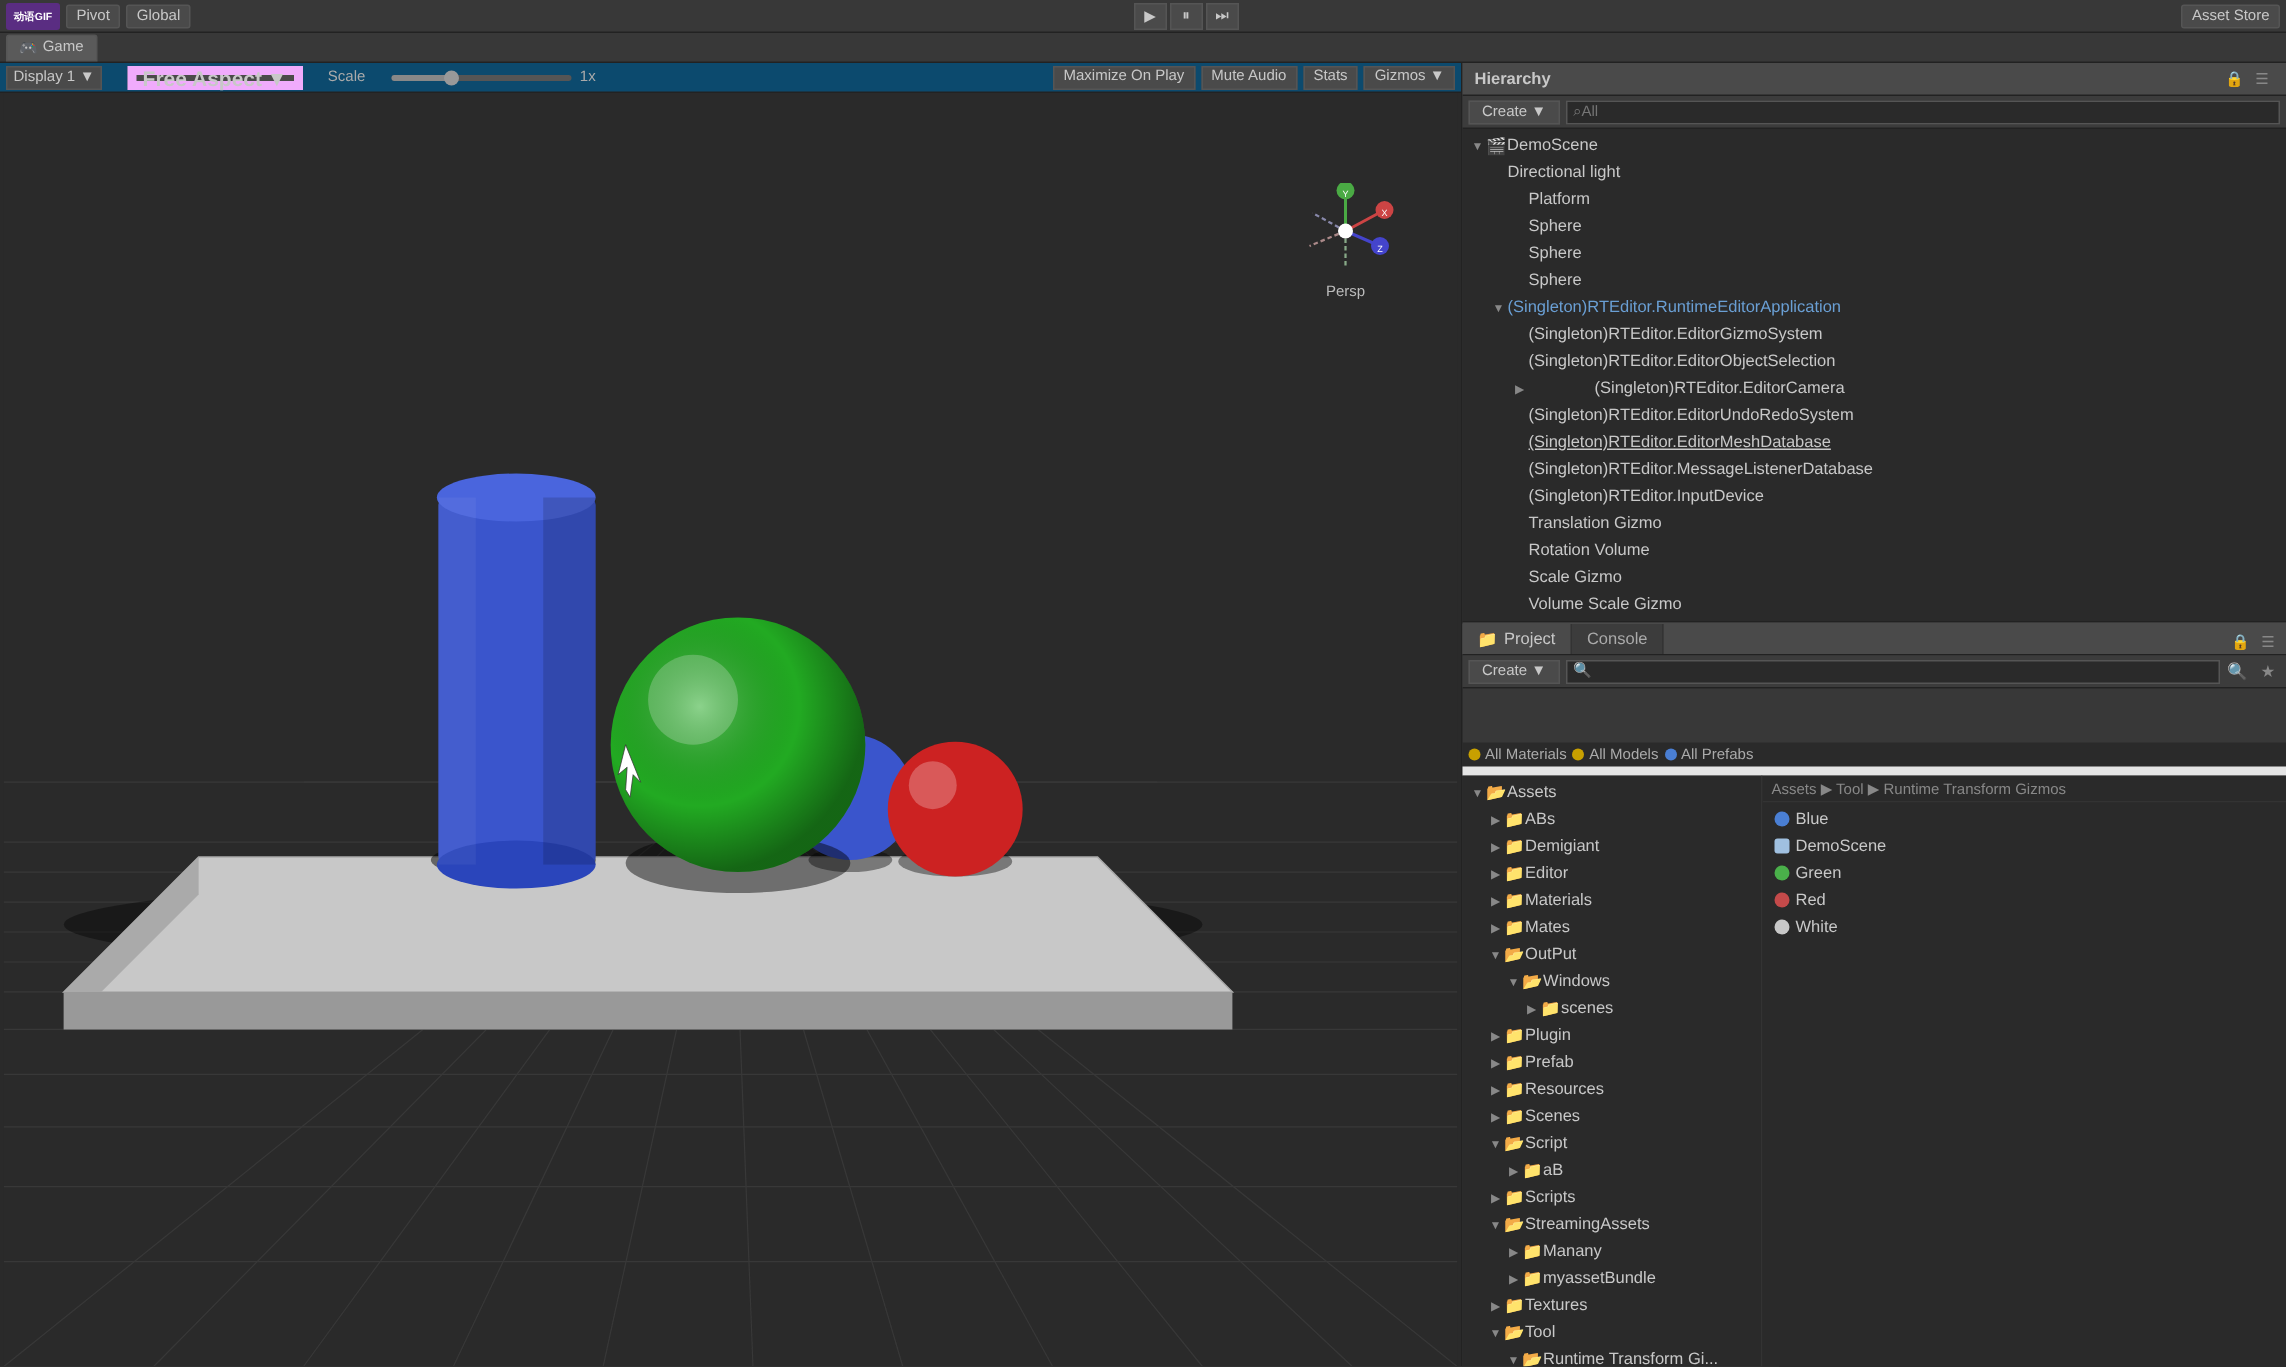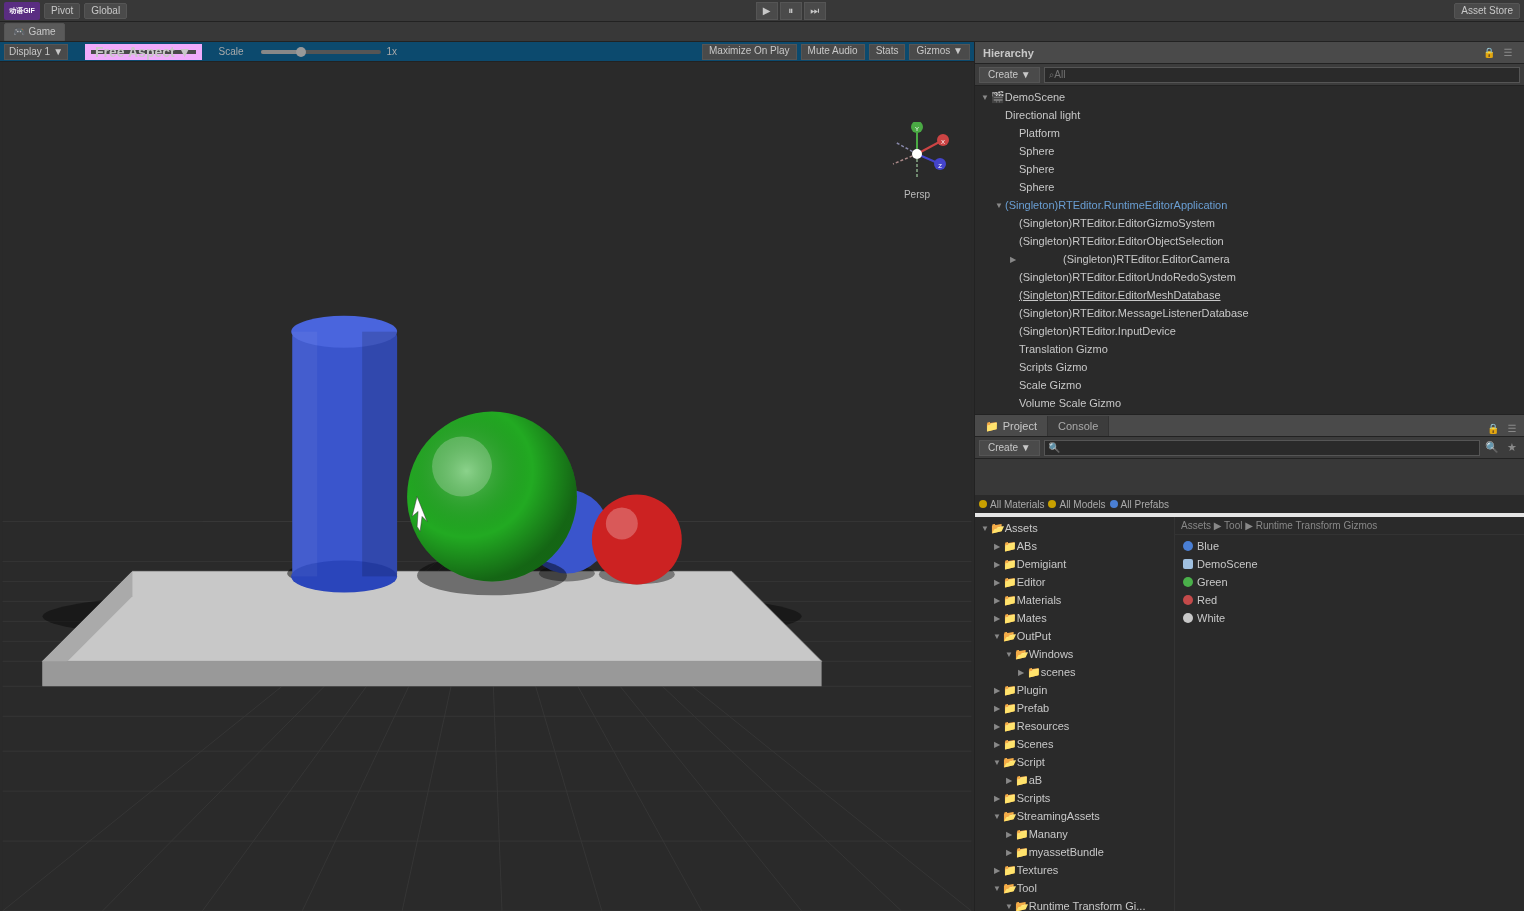--- a/index.html
+++ b/index.html
@@ -136,21 +136,21 @@
       flex: 1;
       background: #2a2a2a;
       position: relative;
       overflow: hidden;
     }
 
     
     .persp-gizmo {
       position: absolute;
       top: 60px;
-      right: 22px;
+      right: 42px;
       width: 70px;
       height: 85px;
       display: flex;
       flex-direction: column;
       align-items: center;
     }
 
     
     .right-panel {
       width: 550px;
@@ -333,21 +333,21 @@
       width: 16px; height: 16px;
       display: flex; align-items: center; justify-content: center;
       cursor: pointer; color: #888; font-size: 11px;
     }
 
     .filter-row {
       display: flex; gap: 4px;
       padding: 0 4px;
       height: 22px;
       align-items: center;
-      border-bottom: 4px solid #e5e5e5;
+      border-bottom: 6px solid #e5e5e5;
       background: #2a2a2a;
       flex-shrink: 0;
       margin-top: 36px;
     }
     .filter-item {
       display: flex; align-items: center; gap: 3px;
       font-size: 10px; color: #aaa; cursor: pointer;
     }
     .filter-dot { width: 8px; height: 8px; border-radius: 50%; }
   </style>
@@ -605,21 +605,21 @@
           <div class="tree-item" style="padding-left: 32px;">
             <span class="tree-arrow leaf"></span>
             <span>(Singleton)RTEditor.InputDevice</span>
           </div>
           <div class="tree-item" style="padding-left: 32px;">
             <span class="tree-arrow leaf"></span>
             <span>Translation Gizmo</span>
           </div>
           <div class="tree-item" style="padding-left: 32px;">
             <span class="tree-arrow leaf"></span>
-            <span>Scripts Gizmo</span>
+            <span>Rotation Volume</span>
           </div>
           <div class="tree-item" style="padding-left: 32px;">
             <span class="tree-arrow leaf"></span>
             <span>Scale Gizmo</span>
           </div>
           <div class="tree-item" style="padding-left: 32px;">
             <span class="tree-arrow leaf"></span>
             <span>Volume Scale Gizmo</span>
           </div>
         </div>

